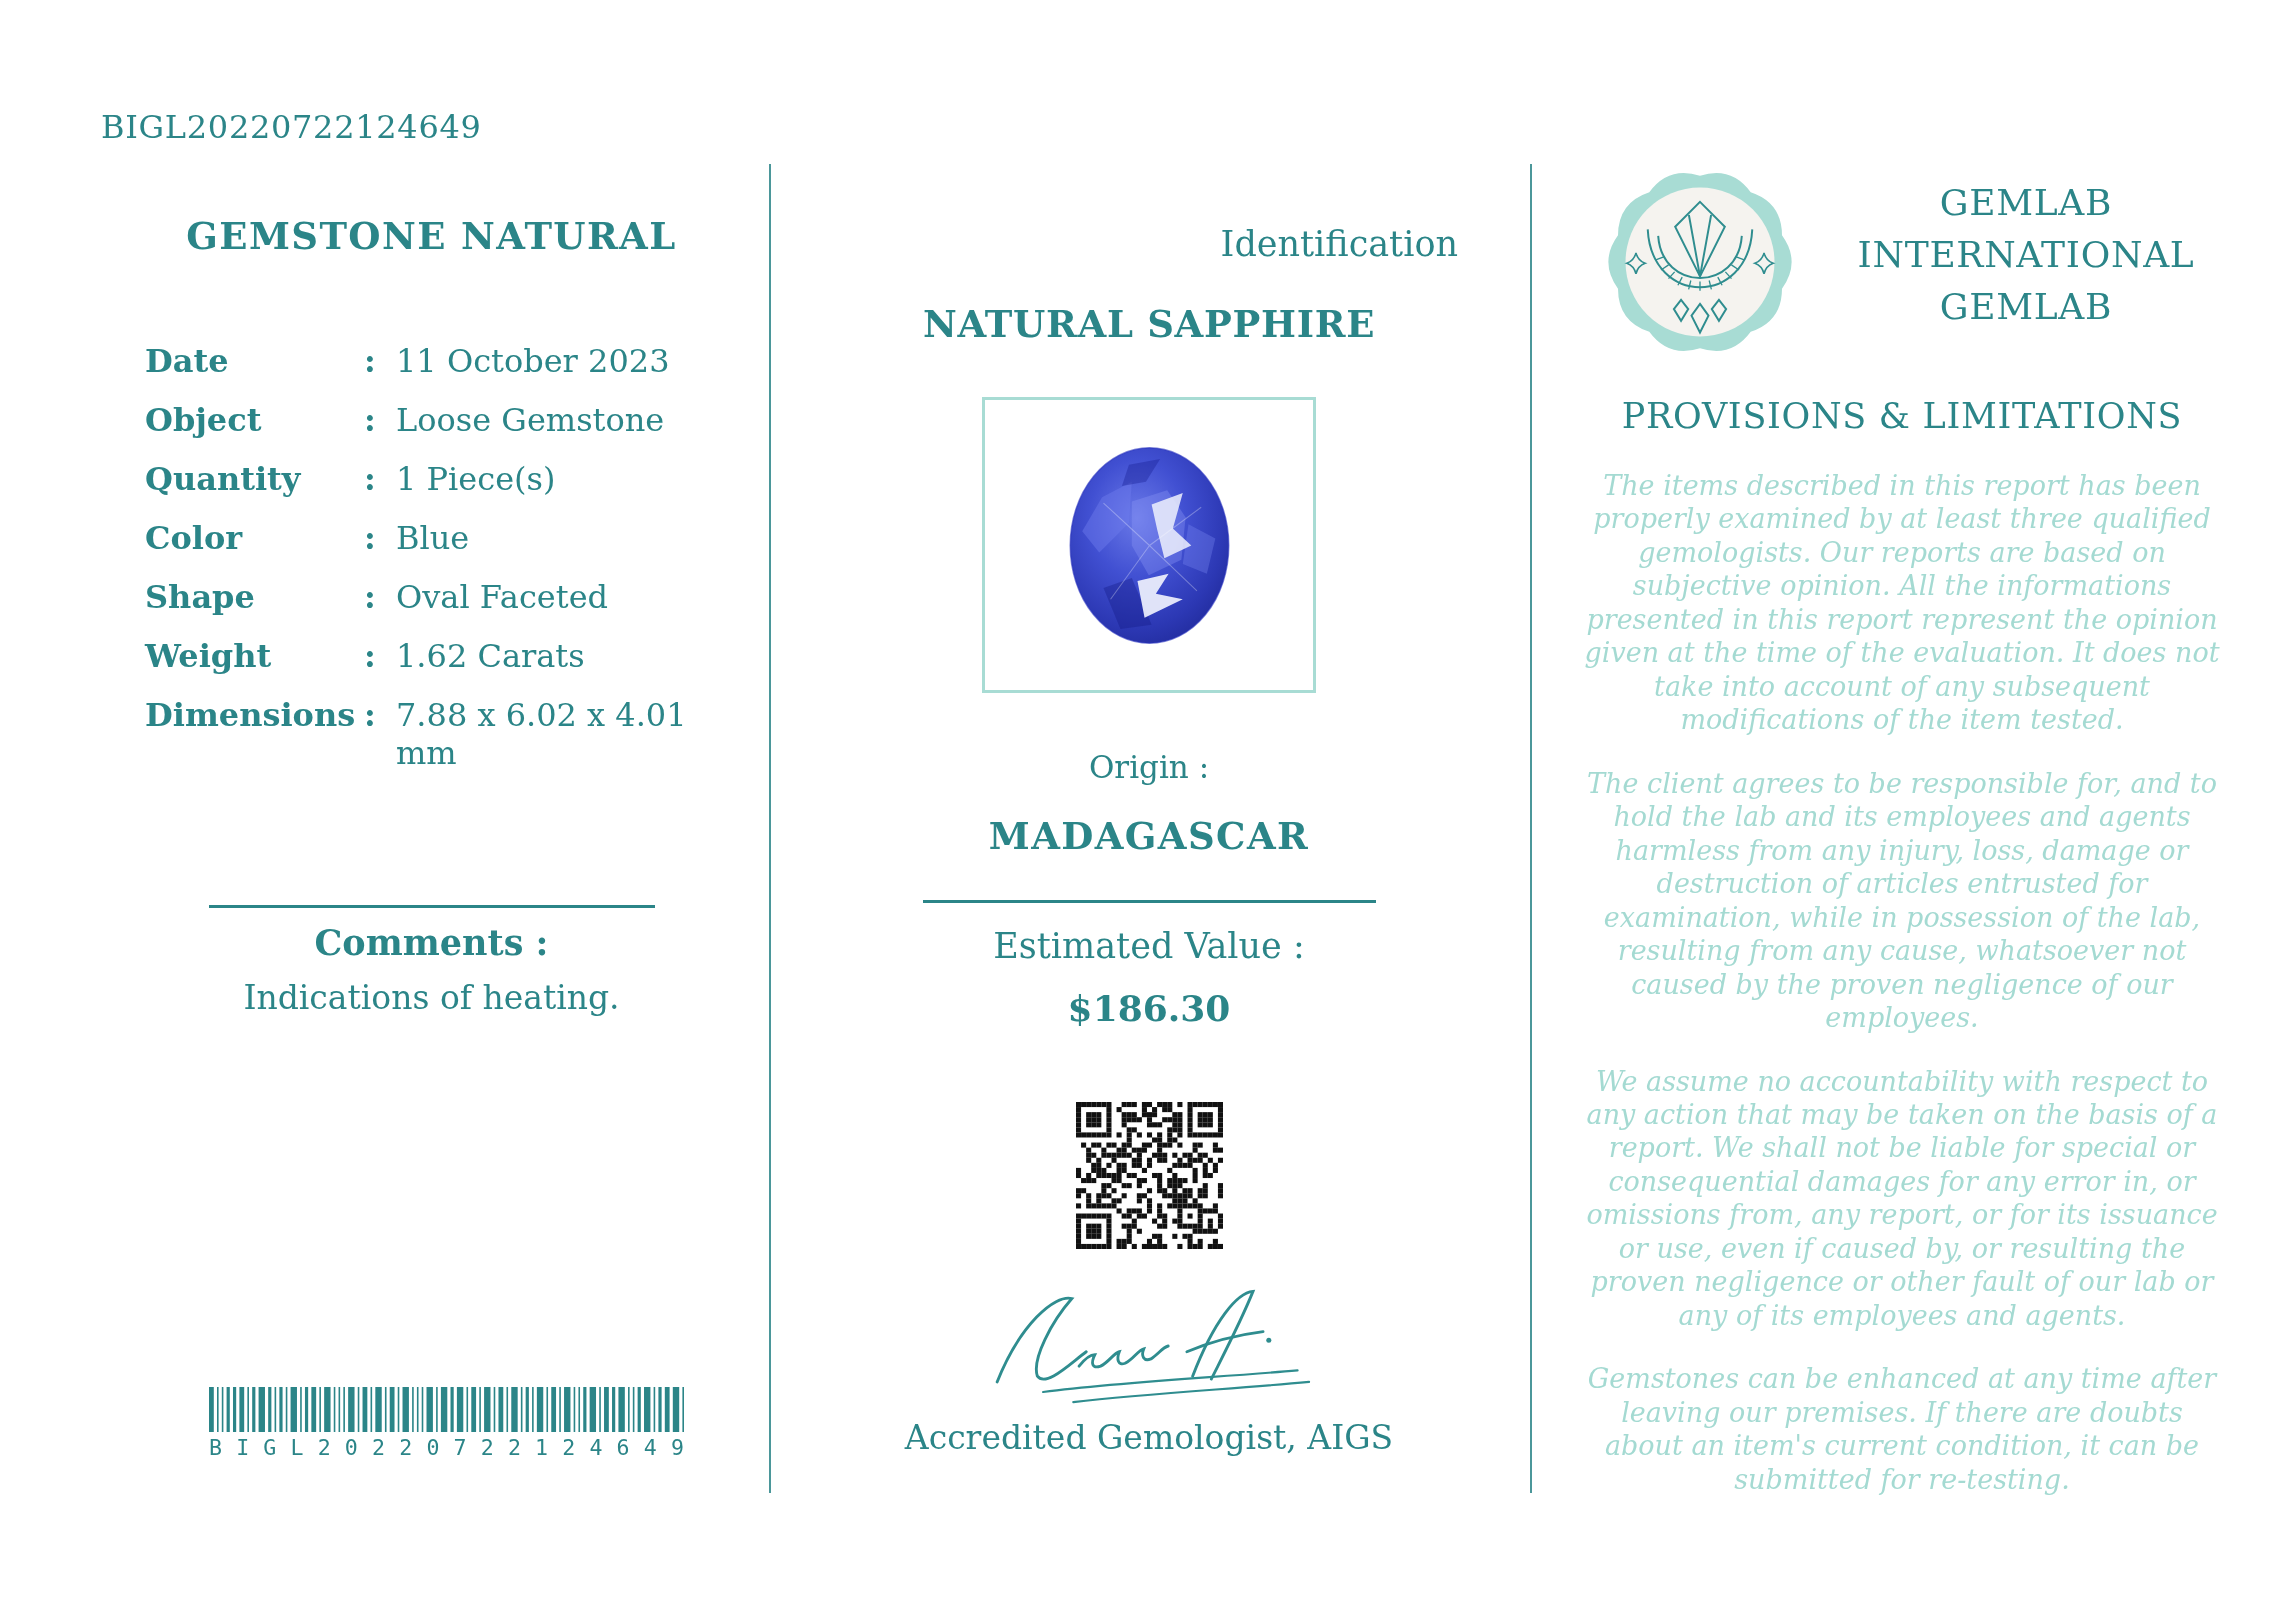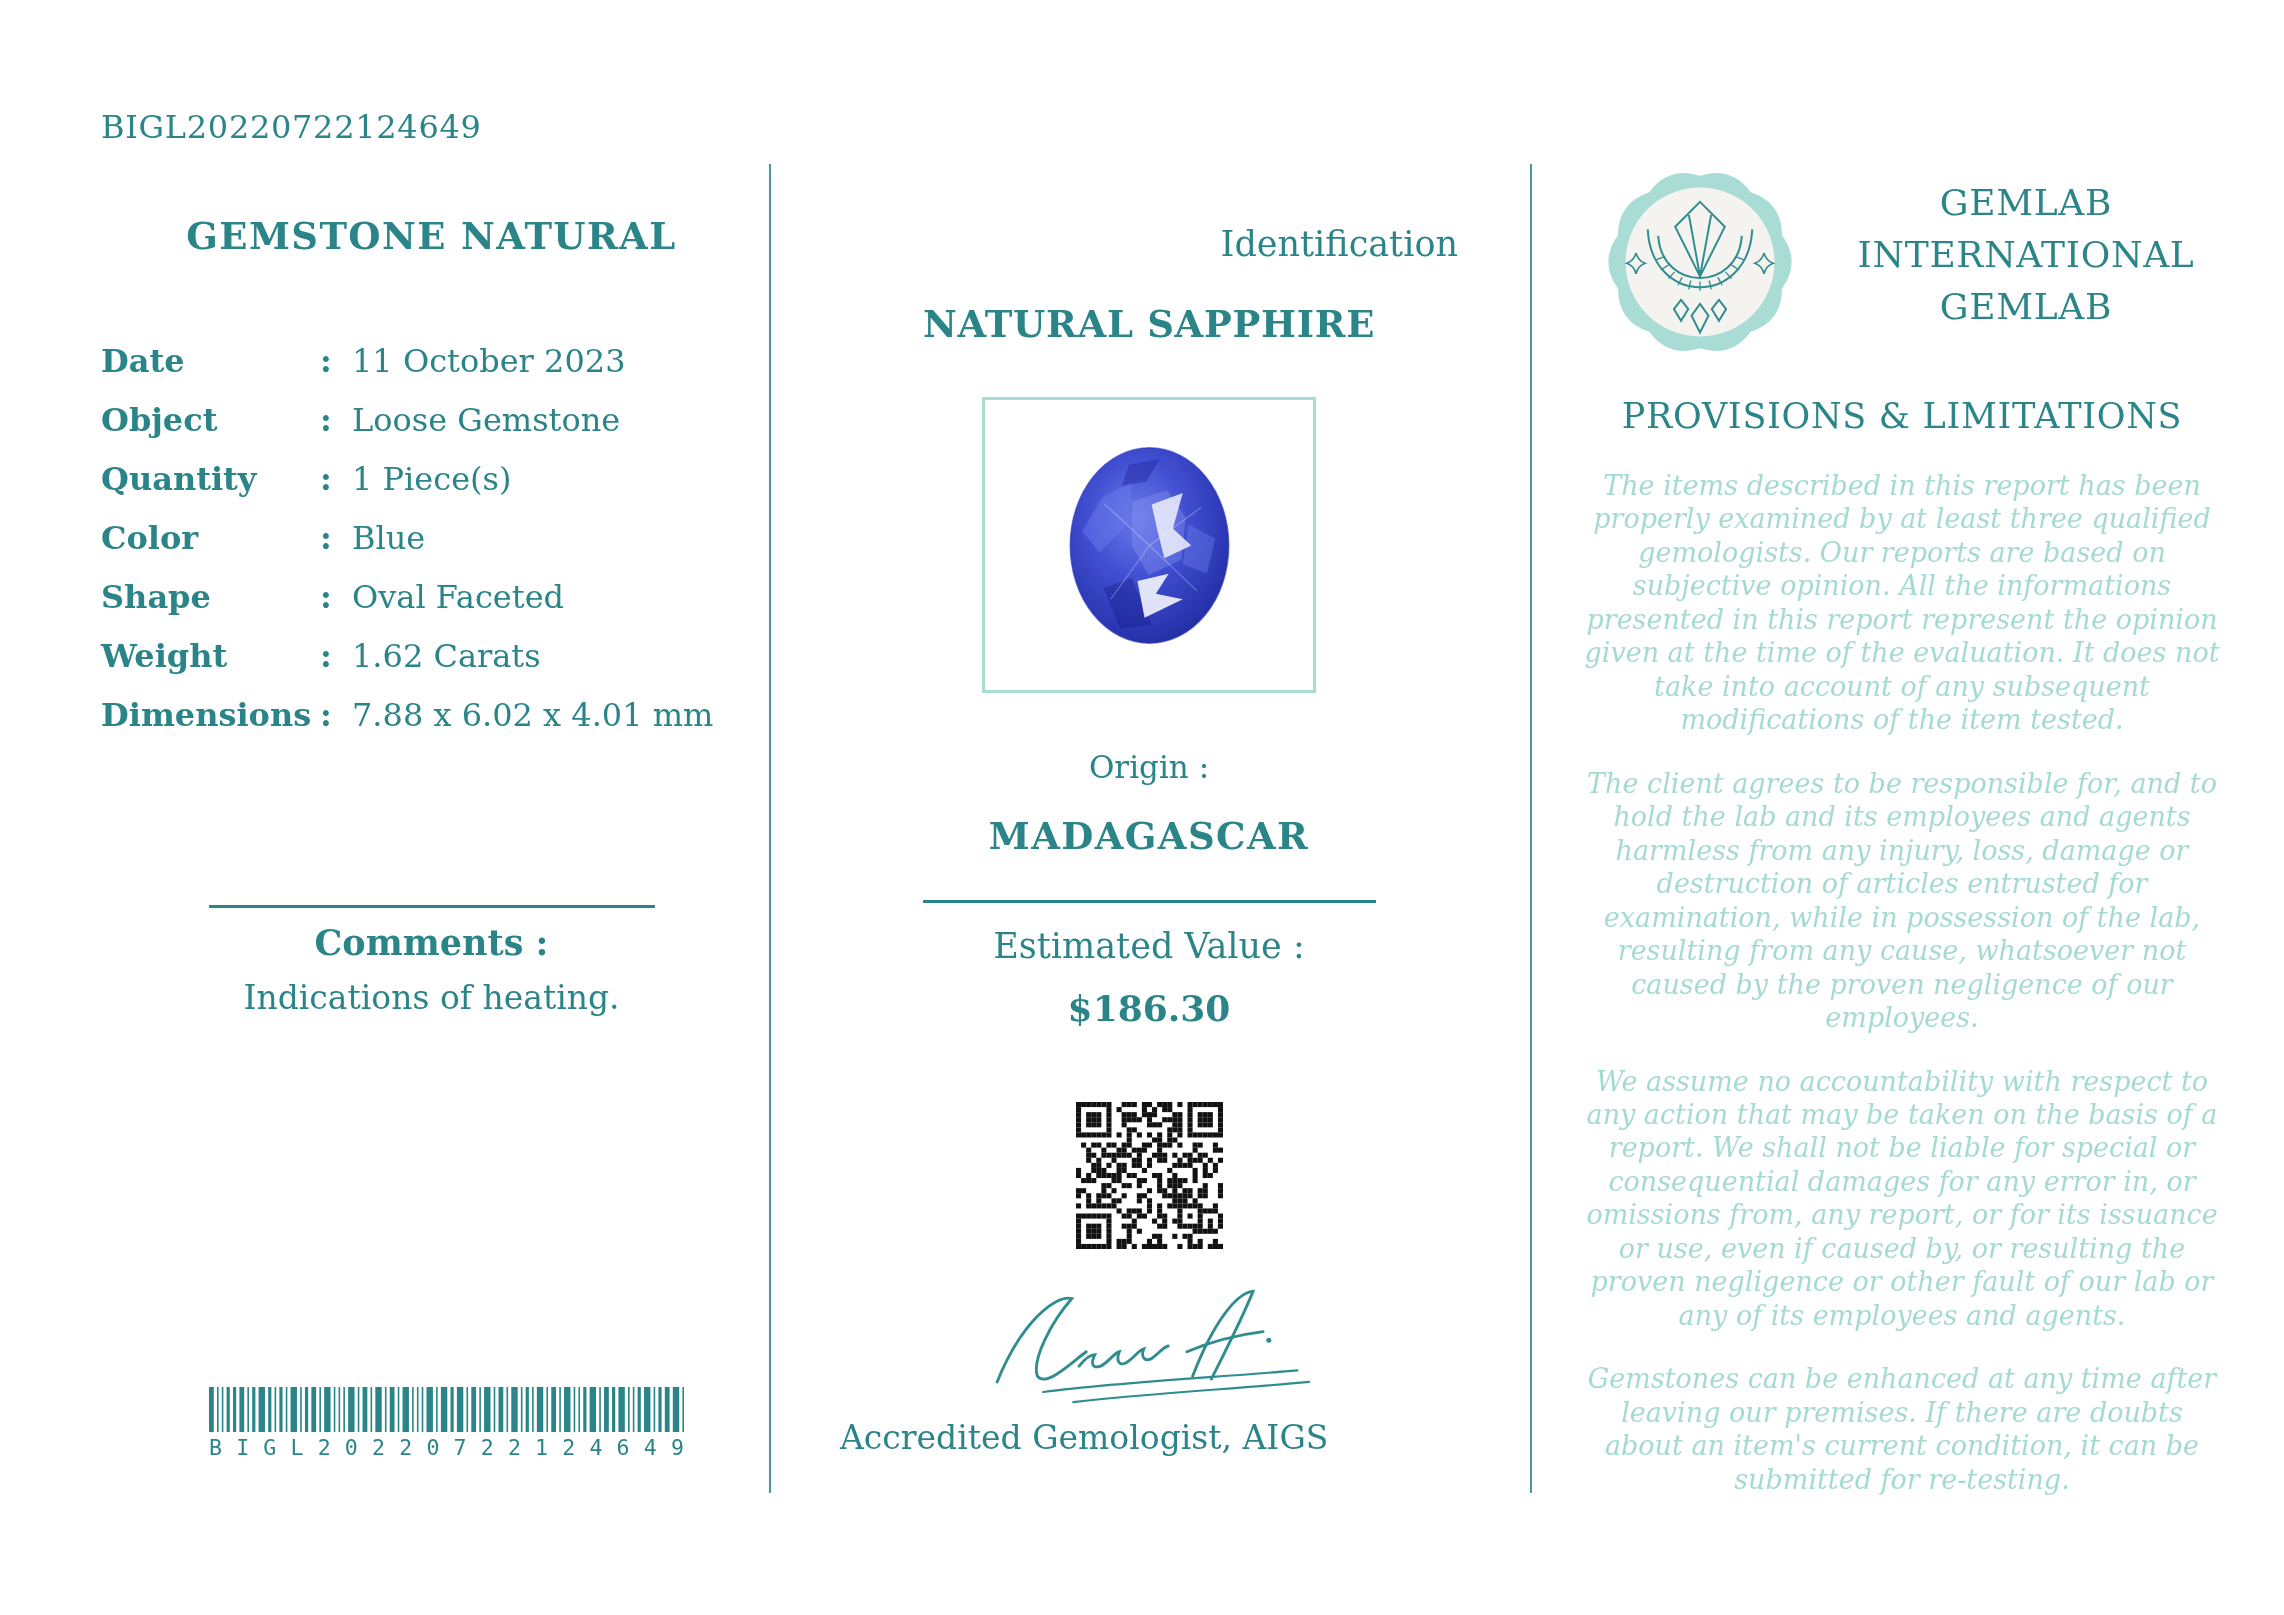--- a/index.html
+++ b/index.html
@@ -12,21 +12,21 @@
   *{margin:0;padding:0;box-sizing:border-box;}
   html,body{background:#ffffff;}
   body{width:2284px;height:1616px;position:relative;font-family:"DejaVu Serif",serif;color:var(--teal);overflow:hidden;}
   .abs{position:absolute;}
 
   
   .report-number{left:101px;top:108px;font-size:32px;letter-spacing:0.7px;}
   .col1-title{left:108px;top:214px;width:647px;font-size:37px;font-weight:bold;letter-spacing:1.4px;text-align:center;}
   .fields{left:101px;top:342px;width:633px;}
   .field-row{display:flex;align-items:baseline;height:59px;font-size:32px;}
-  .f-label{width:219px;font-weight:bold;}
+  .f-label{width:219px;font-weight:bold;margin-left:44px;}
   .f-colon{width:32px;font-weight:bold;}
   .f-value{flex:1;}
   .rule{background:var(--teal);height:2.9px;}
   .comments-rule{left:209px;top:905px;width:446px;}
   .comments-label{left:108px;top:922px;width:647px;font-size:35px;font-weight:bold;text-align:center;}
   .comments-text{left:108px;top:978px;width:647px;font-size:33px;text-align:center;}
   .barcode-wrap{left:209px;top:1387px;width:475px;}
   .barcode-bars{width:475px;height:45px;display:block;}
   .barcode-text{display:flex;justify-content:space-between;width:475px;margin-top:2.9px;
     font-family:"DejaVu Sans Mono",monospace;font-size:21.6px;color:var(--teal);}
@@ -41,21 +41,21 @@
   .gem-name{left:840px;top:302px;width:618px;font-size:37px;font-weight:bold;letter-spacing:0.7px;text-align:center;}
   .gem-box{left:982px;top:397px;width:334px;height:296px;border:3.6px solid var(--teal-light);display:flex;align-items:center;justify-content:center;}
   .gem-box svg{width:177px;height:213px;}
   .origin-label{left:840px;top:749px;width:618px;font-size:31px;text-align:center;}
   .origin-value{left:840px;top:814px;width:618px;font-size:37px;font-weight:bold;letter-spacing:1.4px;text-align:center;}
   .mid-rule{left:923px;top:900px;width:453px;}
   .est-label{left:840px;top:926px;width:618px;font-size:35px;text-align:center;}
   .est-value{left:840px;top:987px;width:618px;font-size:36px;font-weight:bold;text-align:center;}
   .qr{left:1076px;top:1102px;width:147px;height:147px;display:block;}
   .sig{left:977px;top:1274px;width:345px;height:144px;display:block;}
-  .accredited{left:840px;top:1418px;width:618px;font-size:33px;text-align:left;}
+  .accredited{left:840px;top:1418px;width:618px;font-size:33px;text-align:center;}
 
   
   .seal{left:1602px;top:164px;width:196px;height:196px;display:block;}
   .lab-name{left:1830px;top:177px;width:392px;text-align:center;font-size:36px;line-height:52px;letter-spacing:0.7px;}
   .prov-heading{left:1573px;top:396px;width:658px;font-size:35px;letter-spacing:0.7px;text-align:center;}
   .provisions{left:1580px;top:469px;width:644px;}
   .provisions p{font-size:27px;font-style:italic;line-height:1.24;color:var(--teal-pale);text-align:center;margin-bottom:30px;}
 </style>
 </head>
 <body>

